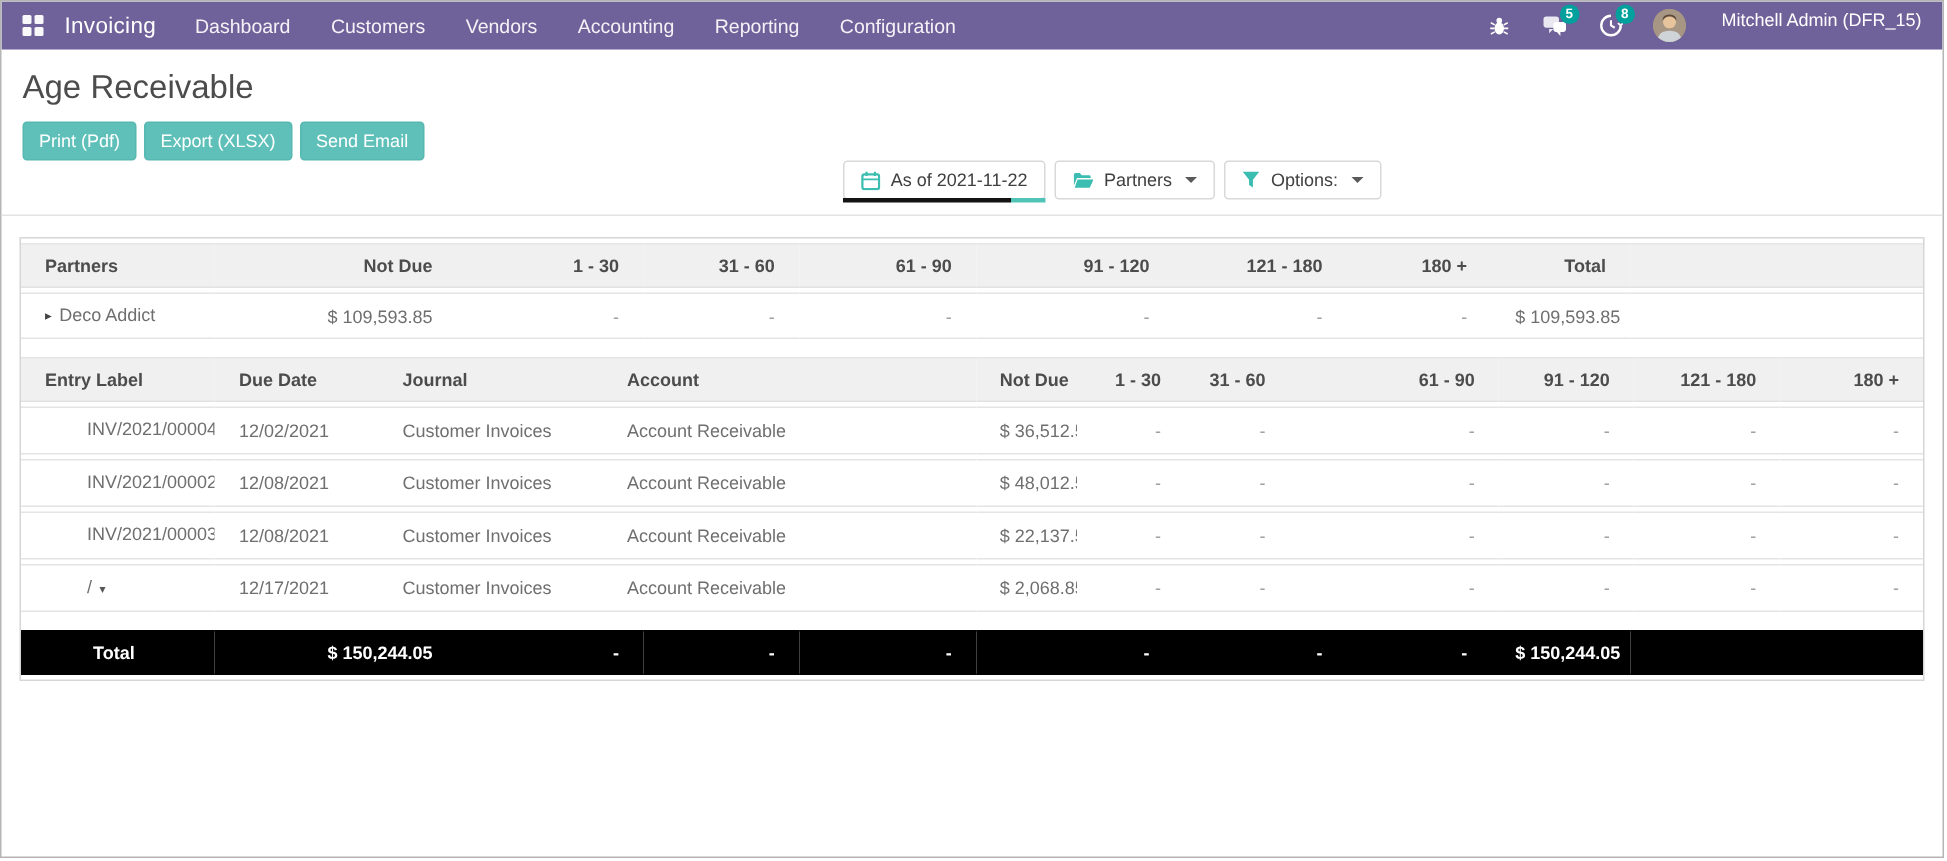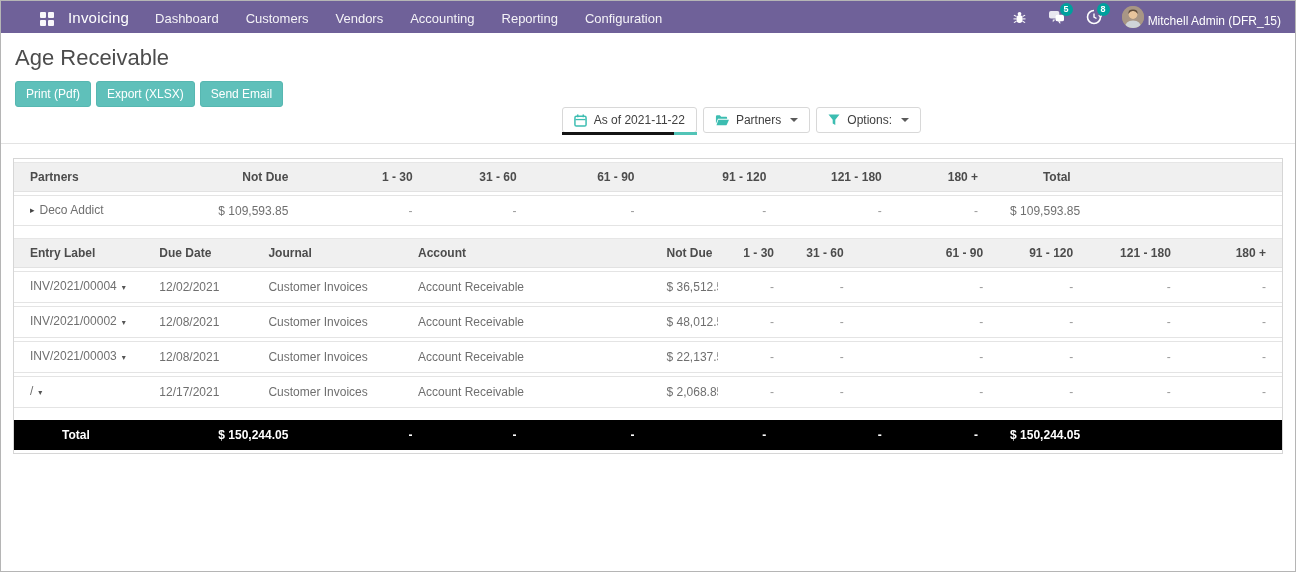--- a/index.html
+++ b/index.html
@@ -2,31 +2,31 @@
 <html><head>
 <meta charset="utf-8">
 <style>
   * { margin:0; padding:0; box-sizing:border-box; }
   html,body { width:1298px; height:574px; background:#fff;
     font-family:"Liberation Sans","DejaVu Sans",sans-serif; }
   .window { width:1296px; height:572px; border:1px solid #b5b5b5; background:#fff; overflow:hidden; }
 
   
   .nav { height:32px; background:#6f6199; display:flex; align-items:center; padding:0 14px; color:#fff; }
-  .nav-left { display:flex; align-items:flex-end; gap:12px;margin-left:25px; }
+  .nav-left { display:flex; align-items:center; gap:12px; }
   .apps-grid { display:grid; grid-template-columns:6px 6px; grid-gap:2px; margin-right:2px; cursor:pointer; }
   .apps-grid i { width:6px; height:6px; background:#fff; border-radius:1px; display:block; opacity:.95; }
   .app-name { font-size:15px; font-weight:400; letter-spacing:.2px; margin-right:14px; cursor:pointer; }
   .nav-items { display:flex; align-items:center; gap:27px; }
   .nav-item { font-size:13px; color:rgba(255,255,255,.92); cursor:pointer; text-decoration:none; }
   .nav-right { margin-left:auto; display:flex; align-items:center; gap:19px; }
   .sys-icon { position:relative; display:inline-flex; width:18px; height:18px; align-items:center; justify-content:center; cursor:pointer; }
   .badge { position:absolute; top:-5px; right:-7px; min-width:13px; height:13px; border-radius:7px;
     background:#00a09d; color:#fff; font-size:9px; line-height:13px; text-align:center; padding:0 2px; font-weight:700; }
-  .user { display:flex; align-items:flex-end; gap:4px; cursor:pointer; }
+  .user { display:flex; align-items:flex-start; gap:24px; cursor:pointer; }
   .avatar { width:22px; height:22px; border-radius:50%; overflow:hidden; background:#9d8d7a; flex:none; }
   .user-name { font-size:12px; color:#fff; }
 
   
   .control-panel { padding:10px 14px 10px 14px; border-bottom:1px solid #e3e3e3; }
   .page-title { font-size:22px; font-weight:400; color:#4c4c4c; margin:2px 0 10px 0; }
   .cp-row { display:flex; align-items:flex-start;flex-direction:column; }
   .btns { display:flex; gap:5px; }
   .btn { background:#5fc0ba; border:1px solid #57b7b1; color:#fff; font-size:12px; padding:5px 10px;
     border-radius:3px; cursor:pointer; font-family:inherit; }
@@ -43,21 +43,21 @@
   .report { border:1px solid #d6d6d6; background:#fff; }
   table { width:100%; border-collapse:separate; border-spacing:0 3px; table-layout:fixed; font-size:12px; }
   th,td { padding:7px 16px; line-height:14px; overflow:hidden; white-space:nowrap; }
   th { background:#f0f0f0; color:#4c4c4c; font-weight:700; border-top:1px solid #e6e6e6; border-bottom:1px solid #e2e2e2; }
   td { color:#6f6f6f; border-top:1px solid #e4e4e4; border-bottom:1px solid #e4e4e4; background:#fff; }
   .al { text-align:left; } .ar { text-align:right; }
   .dash { color:#9a9a9a; }
   .pcell { color:#6f6f6f; cursor:pointer; }
   .caret { color:#444; font-size:9px; margin-right:5px; position:relative; top:-1px; }
   .ddcaret { color:#555; font-size:8px; margin-left:5px; cursor:pointer; }
-  .entry-link { cursor:pointer; }
+  .entry-link { cursor:pointer;margin-left:28px; }
   .spacer { height:6px; background:#fff; }
   .total-row td { background:#000; color:#fff; font-weight:700; border-color:#000; }
   .total-row .al { padding-left:48px; }
 
   
   .col-p1{width:10.2%;} .col-p2{width:12.7%;} .col-p3{width:9.8%;} .col-p4{width:8.2%;} .col-p5{width:9.3%;}
   .col-p6{width:10.4%;} .col-p7{width:9.1%;} .col-p8{width:7.6%;} .col-p9{width:7.3%;} .col-p10{width:15.4%;}
   
   .col-d1{width:10.2%;} .col-d2{width:8.6%;} .col-d3{width:11.8%;} .col-d4{width:19.6%;} .col-d5{width:5.3%;}
   .col-d6{width:5.7%;} .col-d7{width:5.5%;} .col-d8{width:11.0%;} .col-d9{width:7.1%;} .col-d10{width:7.7%;} .col-d11{width:7.5%;}

